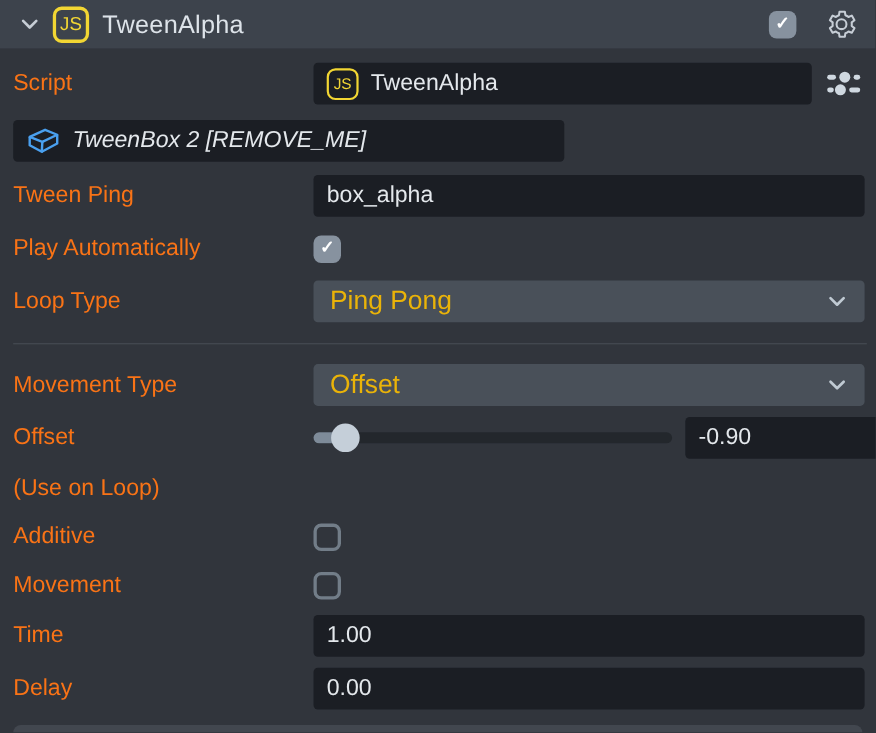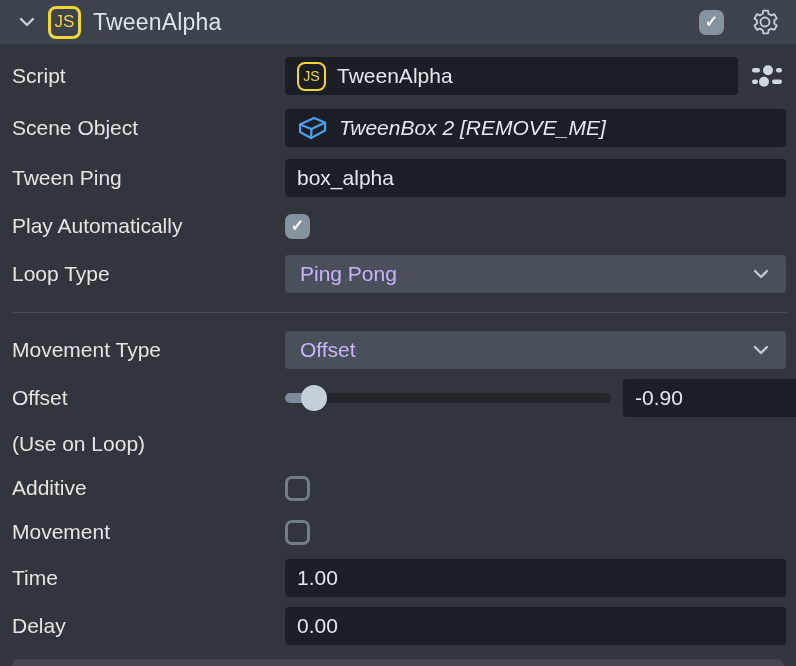--- a/index.html
+++ b/index.html
@@ -36,35 +36,35 @@
     cursor:pointer;
   }
   .checkbox .check{display:none;color:#ffffff;font-size:16px;font-weight:bold;line-height:1;}
   .checkbox.checked{background:#87929f;border:none;}
   .checkbox.checked .check{display:block;}
   
   .content{padding-top:6px;}
   .row{display:flex;align-items:center;height:48px;padding-left:12px;box-sizing:border-box;}
   .row.h52{height:52px;}
   .row.h44{height:44px;}
-  .label{width:273px;flex-shrink:0;font-size:21px;color:#e5e5e5;}
+  .label{width:273px;flex-shrink:0;font-size:21px;color:#f97316;}
   .field{
     background:#1b1e24;border-radius:4px;height:38px;
     display:flex;align-items:center;
     color:#e4e8ec;font-size:21px;
     padding:0 12px;box-sizing:border-box;
   }
   .field.full{width:501px;font-style:italic;}
   .field.script{width:453px;}
   input.field{border:none;outline:none;width:501px;}
   .dropdown{
     background:#495059;border-radius:4px;height:38px;width:501px;
     display:flex;align-items:center;justify-content:space-between;
     padding:0 15px;box-sizing:border-box;
-    color:#c4b5fd;font-size:21px;cursor:pointer;
+    color:#eab308;font-size:24px;cursor:pointer;
   }
   .divider-row{height:28px;display:flex;align-items:center;padding:0 8px 0 12px;}
   .divider{flex:1;height:1px;background:#474d55;}
   
   .slider{position:relative;width:326px;height:26px;flex-shrink:0;cursor:pointer;}
   .slider .track{position:absolute;top:8px;left:0;width:100%;height:10px;background:#23272c;border-radius:5px;}
   .slider .fill{position:absolute;top:8px;left:0;height:10px;background:#7e8b99;border-radius:5px;}
   .slider .thumb{position:absolute;top:0;width:26px;height:26px;border-radius:50%;background:#c5cfd9;transform:translateX(-50%);}
   .offset-value{width:161px;margin-left:12px;}
   
@@ -114,21 +114,20 @@
           <rect x="25" y="5" width="6" height="4.5" rx="2.2"></rect>
           <rect x="1" y="16.5" width="6" height="4.5" rx="2.2"></rect>
           <circle cx="13" cy="18.7" r="5"></circle>
           <rect x="21" y="16.5" width="10" height="4.5" rx="2.2"></rect>
         </g>
       </svg>
     </div>
   </div>
 
   <div class="row h52">
-    <div class="label">Scene Object</div>
     <div class="field full">
       <div class="obj-icon">
         <svg width="31" height="26" viewBox="0 0 31 26">
           <g fill="none" stroke="#4aa0ef" stroke-width="2.2" stroke-linejoin="round">
             <path d="M3 9.5 L17 3 L28 7.5 L14.5 14 Z"></path>
             <path d="M3 9.5 L3 17 L14 23 L14.5 14"></path>
             <path d="M28 7.5 L28 15.5 L14 23"></path>
           </g>
         </svg>
       </div>

